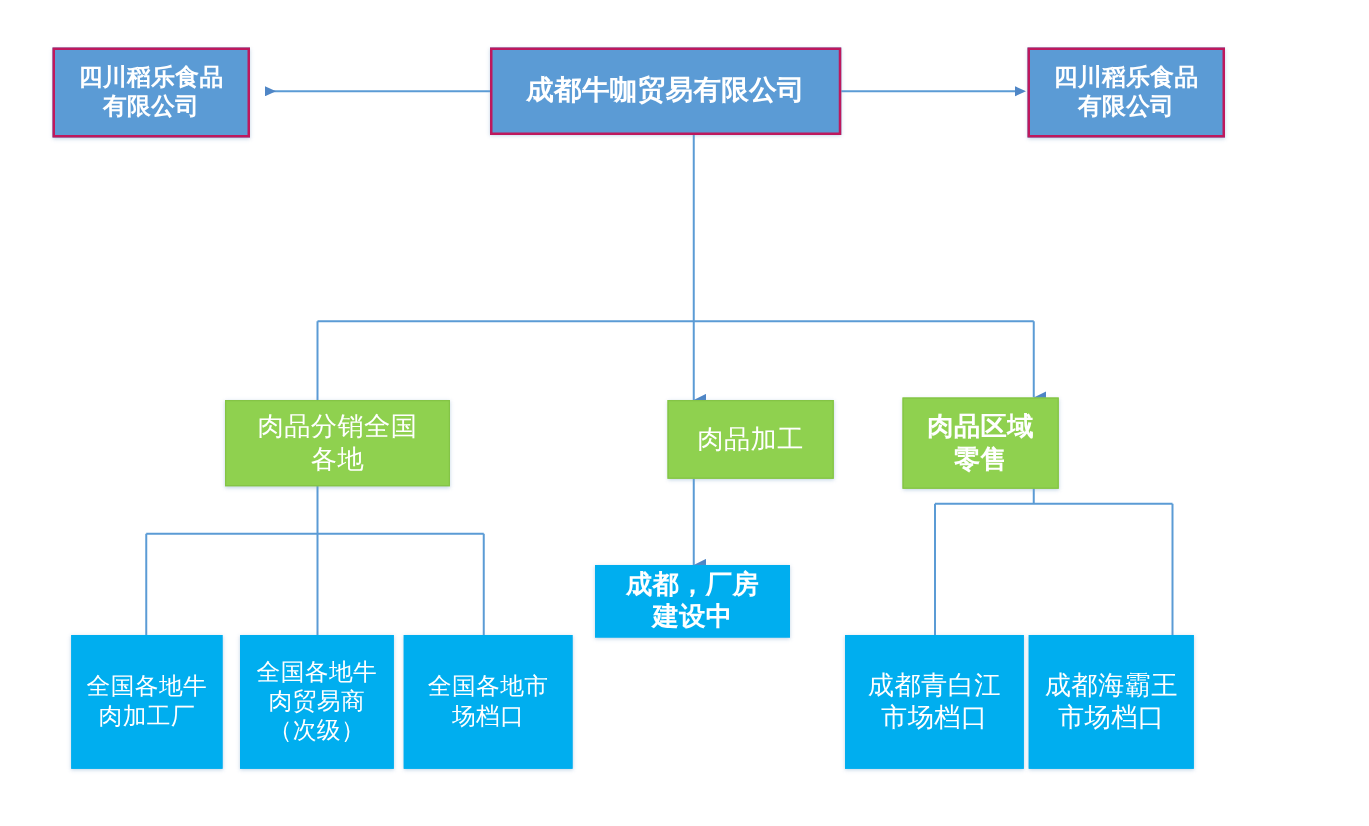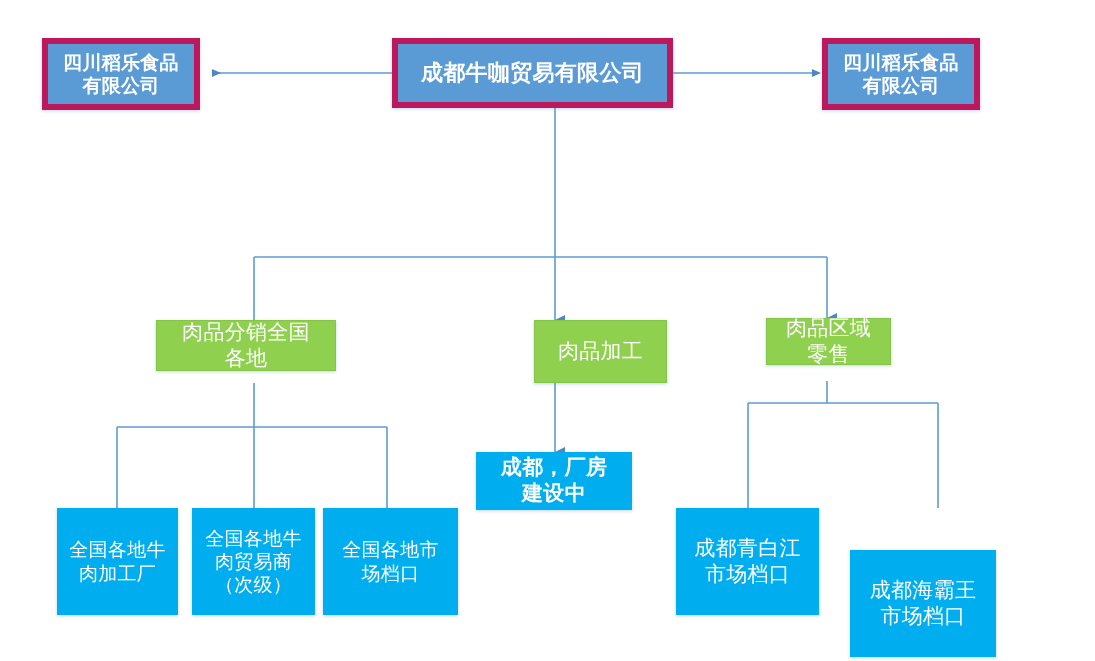--- a/index.html
+++ b/index.html
@@ -38,21 +38,21 @@
     text-align: center;
     color: #ffffff;
     line-height: 1.22;
     white-space: pre-line;
     letter-spacing: 0.3px;
     box-shadow: 0 1px 3px rgba(120,160,200,0.45);
   }
   
   .tier-top {
     background: #5b9bd5;
-    border: 6px solid #be185d;
+    border: 2px solid #be185d;
     font-weight: bold;
     font-size: 19px;
   }
   .tier-top.wide {
     font-size: 22px;
   }
   
   .tier-mid {
     background: #8fd14f;
     border: 1px solid #84c446;
@@ -125,40 +125,40 @@
   </svg>
 
   <div class="node tier-top" style="left:42px; top:38px; width:158px; height:72px;">四川稻乐食品
 有限公司</div>
 
   <div class="node tier-top wide" style="left:392px; top:38px; width:281px; height:70px;">成都牛咖贸易有限公司</div>
 
   <div class="node tier-top" style="left:822px; top:38px; width:158px; height:72px;">四川稻乐食品
 有限公司</div>
 
-  <div class="node tier-mid" style="left:156px; top:320px; width:180px; height:51px;">肉品分销全国
+  <div class="node tier-mid" style="left:180px; top:320px; width:180px; height:69px;">肉品分销全国
 各地</div>
 
   <div class="node tier-mid" style="left:489px; top:320px; width:133px; height:63px;margin-left:45px;">肉品加工</div>
 
-  <div class="node tier-mid" style="left:766px; top:318px; width:125px; height:47px;">肉品区域
+  <div class="node tier-mid" style="left:722px; top:318px; width:125px; height:73px;font-weight:bold;">肉品区域
 零售</div>
 
   <div class="node tier-leaf" style="left:57px; top:508px; width:121px; height:107px;">全国各地牛
 肉加工厂</div>
 
   <div class="node tier-leaf" style="left:192px; top:508px; width:123px; height:107px;">全国各地牛
 肉贸易商
 （次级）</div>
 
   <div class="node tier-leaf" style="left:323px; top:508px; width:135px; height:107px;">全国各地市
 场档口</div>
 
   <div class="node tier-leaf plain" style="left:476px; top:452px; width:156px; height:58px;">成都，厂房
 建设中</div>
 
   <div class="node tier-leaf bold" style="left:676px; top:508px; width:143px; height:107px;">成都青白江
 市场档口</div>
 
-  <div class="node tier-leaf bold" style="left:850px; top:508px; width:146px; height:107px;margin-top:42px;">成都海霸王
+  <div class="node tier-leaf bold" style="left:823px; top:508px; width:132px; height:107px;">成都海霸王
 市场档口</div>
 
 </div>
 
 </body></html>

